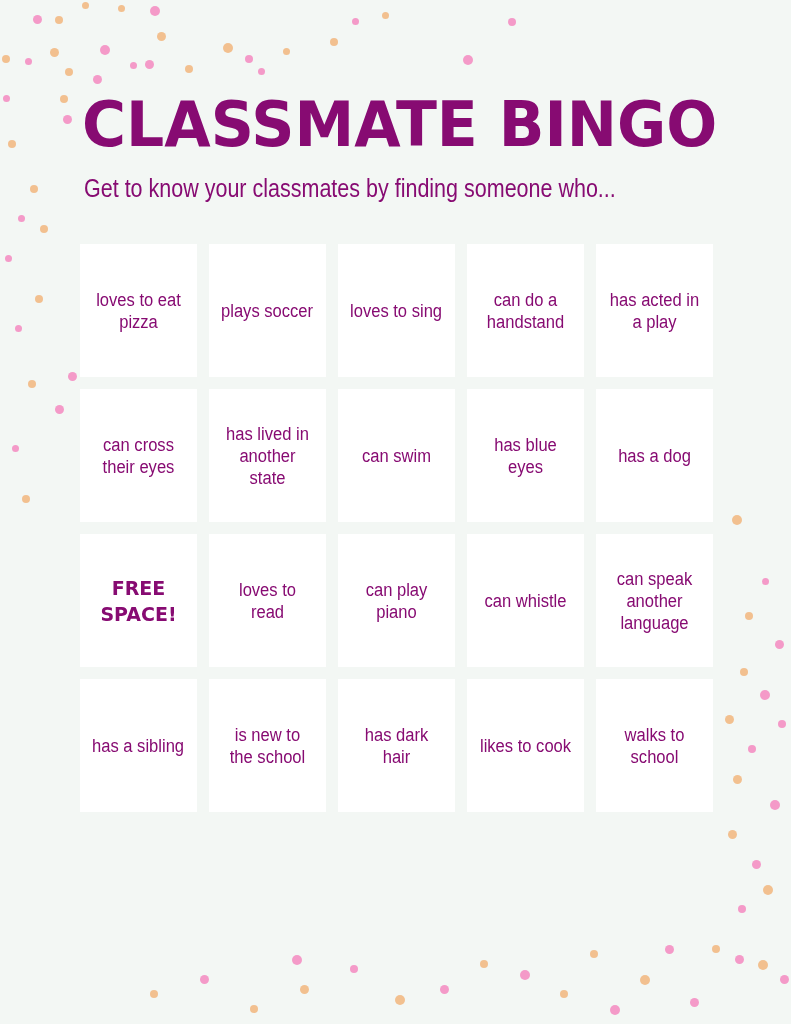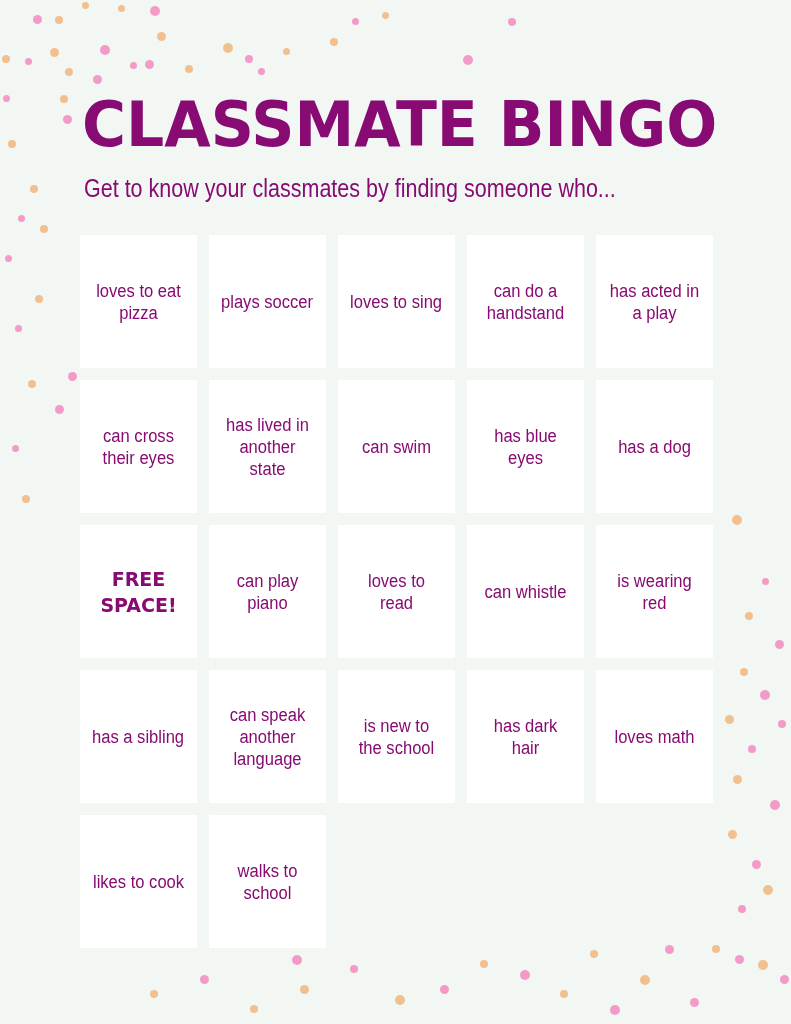--- a/index.html
+++ b/index.html
@@ -17,21 +17,21 @@
     transform: scaleY(1.05);
   }
   .subtitle {
     position: absolute; left: 84px; top: 171px;
     font-family: "Liberation Sans Narrow", "Liberation Sans", sans-serif;
     font-size: 25px; line-height: 34px; color: #870b72;
     transform: scaleX(0.86); transform-origin: left center;
     white-space: nowrap;
   }
   .grid {
-    position: absolute; left: 80px; top: 235px;
+    position: absolute; left: 80px; top: 244px;
     display: grid; grid-template-columns: repeat(5, 117px);
     grid-auto-rows: 133px; column-gap: 12px; row-gap: 12px;
   }
   .cell {
     background: #ffffff; display: flex; align-items: center; justify-content: center;
     text-align: center; padding: 0 8px; box-sizing: border-box;
   }
   .cell span {
     font-family: "Liberation Sans", sans-serif; font-size: 18px; line-height: 22px;
     color: #870b72; display: inline-block; transform: scaleX(0.92);
@@ -154,47 +154,41 @@
       <span>has blue eyes</span>
     </div>
 
   <div class="cell">
       <span>has a dog</span>
     </div>
   <div class="cell free">
       <span style="max-width:80px">FREE SPACE!</span>
     </div>
   <div class="cell">
-      <span>can play piano</span>
+      <span>loves to read</span>
     </div>
   <div class="cell">
-      <span>loves to read</span>
+      <span>can play piano</span>
     </div>
 
   <div class="cell">
       <span>can whistle</span>
     </div>
   <div class="cell">
-      <span>is wearing red</span>
+      <span>can speak another language</span>
     </div>
   <div class="cell">
       <span>has a sibling</span>
-    </div>
-  <div class="cell">
-      <span>can speak another language</span>
     </div>
   <div class="cell">
       <span>is new to the school</span>
     </div>
 
   <div class="cell">
       <span>has dark hair</span>
-    </div>
-  <div class="cell">
-      <span>loves math</span>
     </div>
   <div class="cell">
       <span>likes to cook</span>
     </div>
   <div class="cell">
       <span>walks to school</span>
     </div>
 </div>
 
 </body></html>

